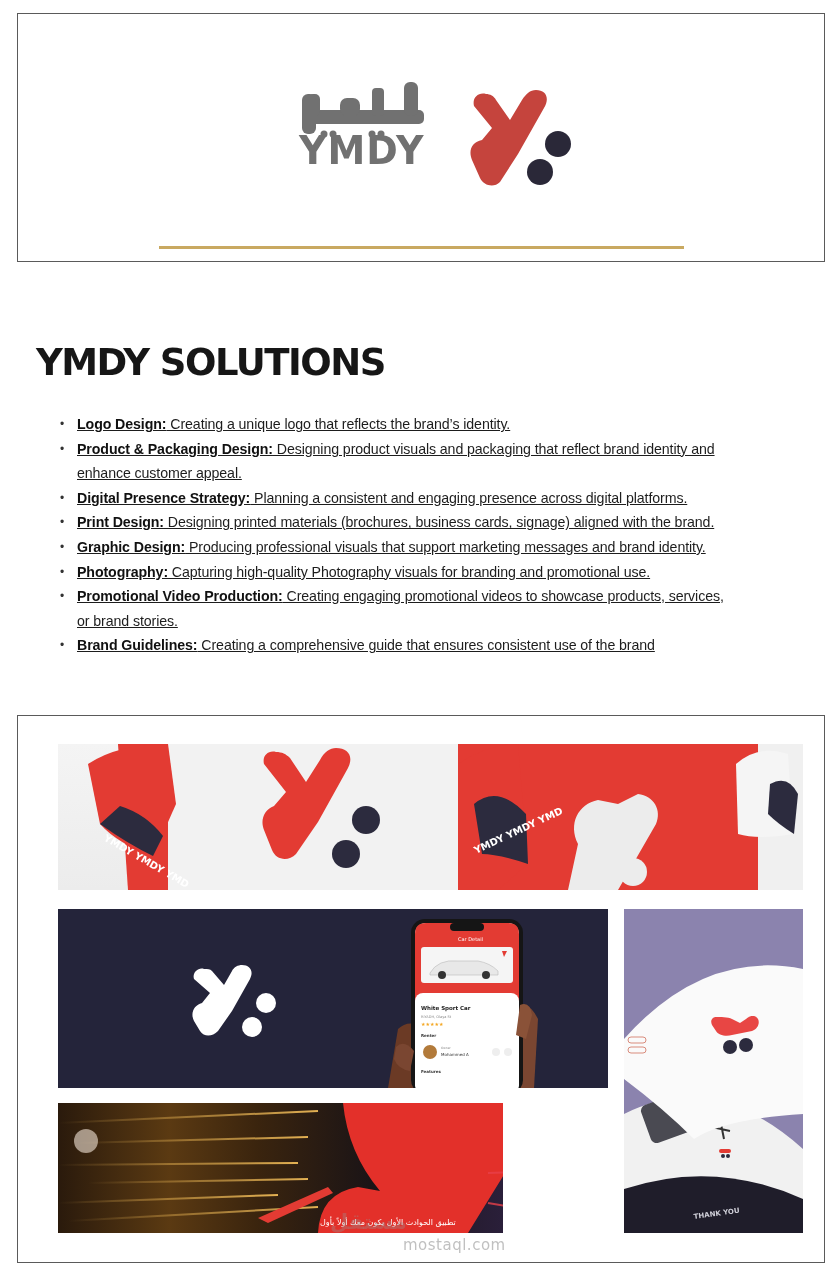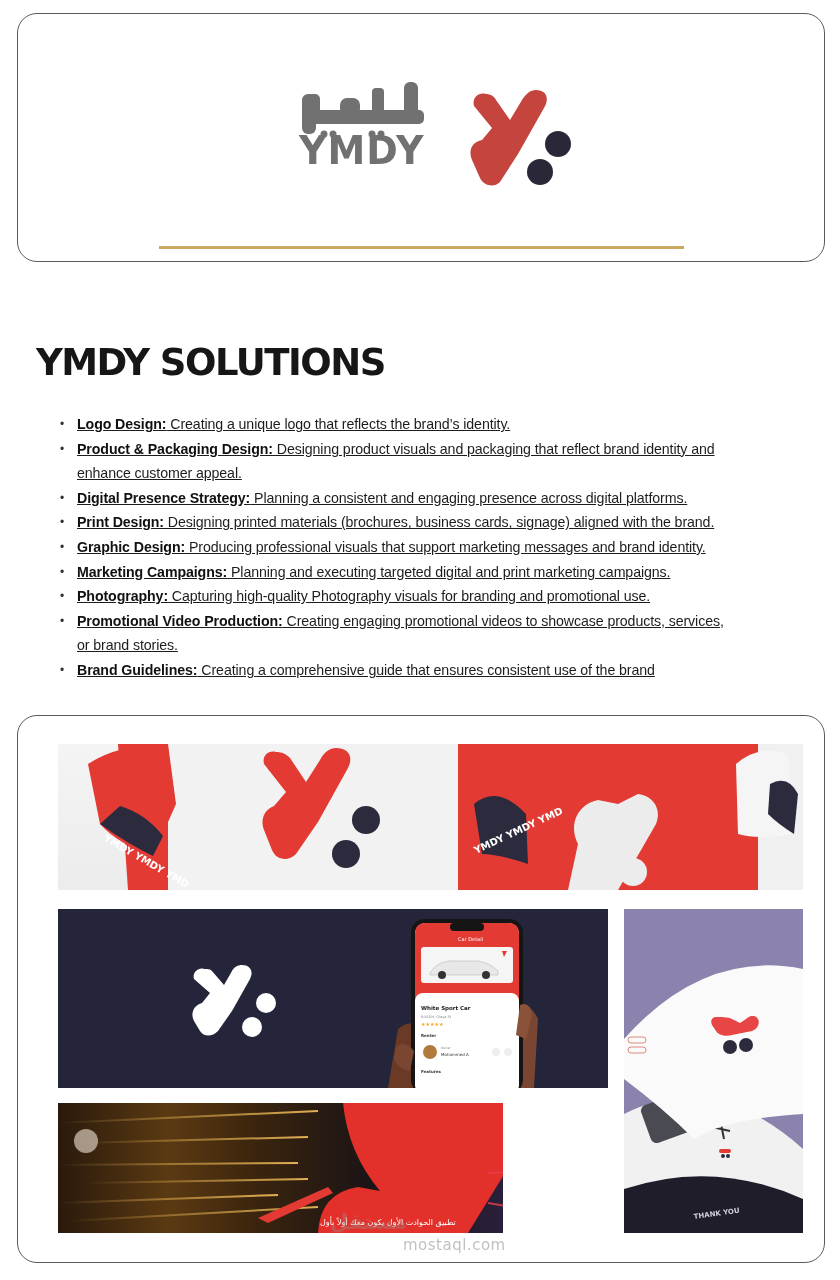--- a/index.html
+++ b/index.html
@@ -1,19 +1,19 @@
 <!DOCTYPE html>
 <html><head>
 <meta charset="utf-8">
 <style>
   * { box-sizing: border-box; margin: 0; padding: 0; }
   html, body { width: 840px; height: 1280px; background: #ffffff; overflow: hidden; }
   body { position: relative; font-family: "Liberation Sans", "DejaVu Sans", sans-serif; color: #1a1a1a; }
 
-  .card { position: absolute; border: 1.5px solid #5a5a5a; border-radius: 20px; background: #fff; }
+  .card { position: absolute; border: 1.5px solid #5a5a5a; border-radius: 0; background: #fff; }
   #logo-card { left: 17px; top: 13px; width: 808px; height: 249px; }
   #gallery-card { left: 17px; top: 715px; width: 808px; height: 548px; }
 
   
   .logo-wrap { position: absolute; left: 268px; top: 66px; width: 290px; height: 120px; }
   .logo-ar { position: absolute; left: 14px; top: 0px; width: 130px; height: 62px; }
   .logo-en { position: absolute; left: 13px; top: 52px; font-family: "DejaVu Sans", sans-serif; font-weight: bold; font-size: 38px; letter-spacing: 1px; color: #717171; line-height: 1; transform: scaleY(1.02); }
   .logo-mark { position: absolute; left: 172px; top: 10px; width: 120px; height: 100px; }
   .gold-line { position: absolute; left: 141px; top: 232px; width: 525px; height: 3px; background: #c9a961; }
 
@@ -68,21 +68,20 @@
 </div>
 
 <h1 class="title">YMDY SOLUTIONS</h1>
 
 <ul class="services">
   <li><span class="lbl">Logo Design:</span><span> Creating a unique logo that reflects the brand’s identity.</span></li>
   <li><span class="lbl">Product &amp; Packaging Design:</span><span> Designing product visuals and packaging that reflect brand identity and</span><span class="wrap2">enhance customer appeal.</span></li>
   <li><span class="lbl">Digital Presence Strategy:</span><span> Planning a consistent and engaging presence across digital platforms.</span></li>
   <li><span class="lbl">Print Design:</span><span> Designing printed materials (brochures, business cards, signage) aligned with the brand.</span></li>
   <li><span class="lbl">Graphic Design:</span><span> Producing professional visuals that support marketing messages and brand identity.</span></li>
-  <li><span class="lbl">Marketing Campaigns:</span><span> Planning and executing targeted digital and print marketing campaigns.</span></li>
   <li><span class="lbl">Photography:</span><span> Capturing high-quality Photography visuals for branding and promotional use.</span></li>
   <li><span class="lbl">Promotional Video Production:</span><span> Creating engaging promotional videos to showcase products, services,</span><span class="wrap2">or brand stories.</span></li>
   <li><span class="lbl">Brand Guidelines:</span><span> Creating a comprehensive guide that ensures consistent use of the brand</span></li>
 </ul>
 
 <div id="gallery-card" class="card">
 
   <div id="tile-shirts" class="tile">
     <svg width="745" height="146" viewBox="0 0 745 146">
 

